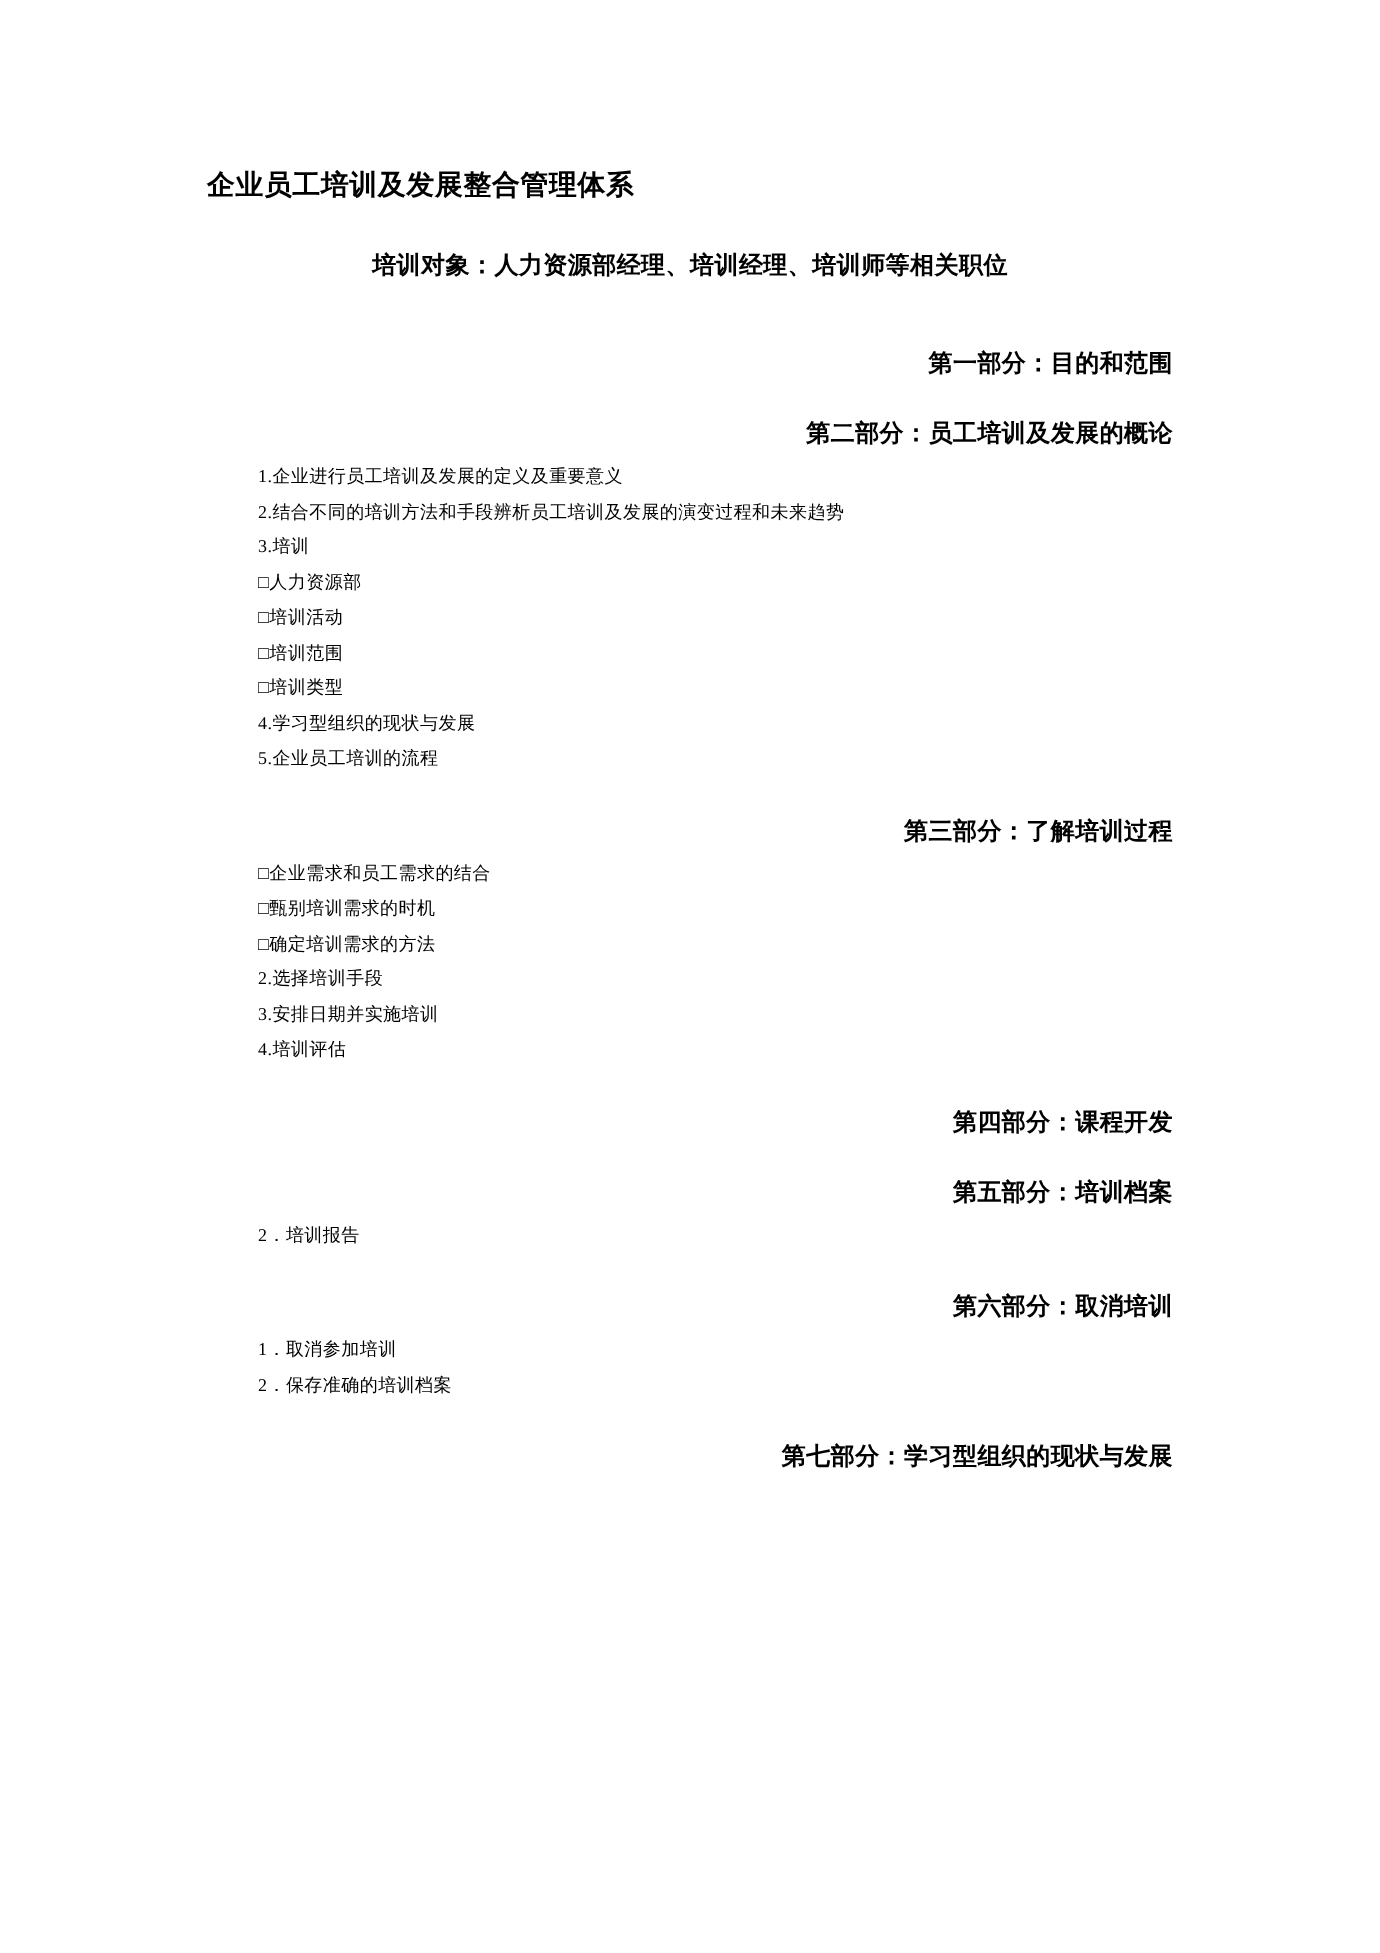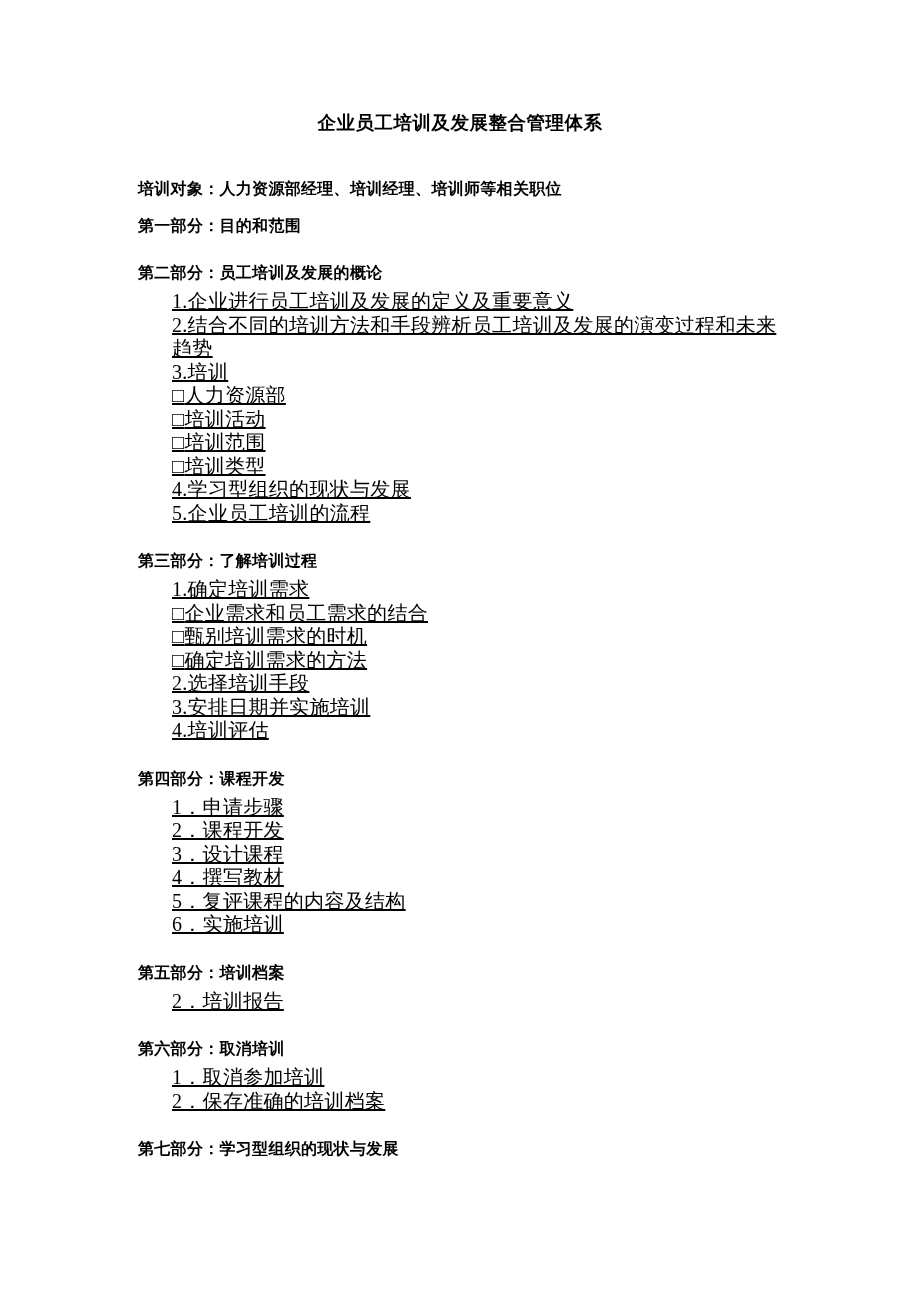--- a/index.html
+++ b/index.html
@@ -9,49 +9,50 @@
     }
     body {
       background: #ffffff;
       font-family: "SimSun", "宋体", serif;
       width: 920px;
       height: 1302px;
       padding: 110px 138px 60px 138px;
       color: #000000;
     }
     .title {
-      text-align: center;
+      text-align: left;
       font-weight: bold;
       font-size: 18.5px;
-      margin-bottom: 44px;
+      margin-bottom: 32px;
       letter-spacing: 0.5px;
     }
     .subtitle {
       font-weight: bold;
       font-size: 16px;
-      margin-bottom: 16px;
+      margin-bottom: 44px;
       letter-spacing: 0.3px;
+      text-align: center;
     }
     .section {
       margin-bottom: 26px;
     }
     .section-heading {
       font-weight: bold;
       font-size: 16px;
       margin-bottom: 6px;
       letter-spacing: 0.3px;
+      text-align: right;
     }
     .item-list {
       padding-left: 34px;
     }
     .item {
-      font-size: 20px;
+      font-size: 12px;
       line-height: 23.5px;
       letter-spacing: 0.3px;
-      text-decoration: underline;
     }
     .bind-inline {
       display: inline;
     }
   </style>
 </head>
 <body>
 
 <div class="title">企业员工培训及发展整合管理体系</div>
 
@@ -71,39 +72,30 @@
         <div class="item"><span>□</span><span class="bind-inline">培训活动</span></div>
         <div class="item"><span>□</span><span class="bind-inline">培训范围</span></div>
         <div class="item"><span>□</span><span class="bind-inline">培训类型</span></div>
         <div class="item"><span class="bind-inline">4.学习型组织的现状与发展</span></div>
         <div class="item"><span class="bind-inline">5.企业员工培训的流程</span></div>
       </div>
     </div>
     <div class="section">
       <div class="section-heading">第三部分：了解培训过程</div>
       <div class="item-list">
-        <div class="item"><span class="bind-inline">1.确定培训需求</span></div>
         <div class="item"><span>□</span><span class="bind-inline">企业需求和员工需求的结合</span></div>
         <div class="item"><span>□</span><span class="bind-inline">甄别培训需求的时机</span></div>
         <div class="item"><span>□</span><span class="bind-inline">确定培训需求的方法</span></div>
         <div class="item"><span class="bind-inline">2.选择培训手段</span></div>
         <div class="item"><span class="bind-inline">3.安排日期并实施培训</span></div>
         <div class="item"><span class="bind-inline">4.培训评估</span></div>
       </div>
     </div>
     <div class="section">
       <div class="section-heading">第四部分：课程开发</div>
-      <div class="item-list">
-        <div class="item"><span class="bind-inline">1．申请步骤</span></div>
-        <div class="item"><span class="bind-inline">2．课程开发</span></div>
-        <div class="item"><span class="bind-inline">3．设计课程</span></div>
-        <div class="item"><span class="bind-inline">4．撰写教材</span></div>
-        <div class="item"><span class="bind-inline">5．复评课程的内容及结构</span></div>
-        <div class="item"><span class="bind-inline">6．实施培训</span></div>
-      </div>
     </div>
     <div class="section">
       <div class="section-heading">第五部分：培训档案</div>
       <div class="item-list">
         <div class="item"><span class="bind-inline">2．培训报告</span></div>
       </div>
     </div>
     <div class="section">
       <div class="section-heading">第六部分：取消培训</div>
       <div class="item-list">

